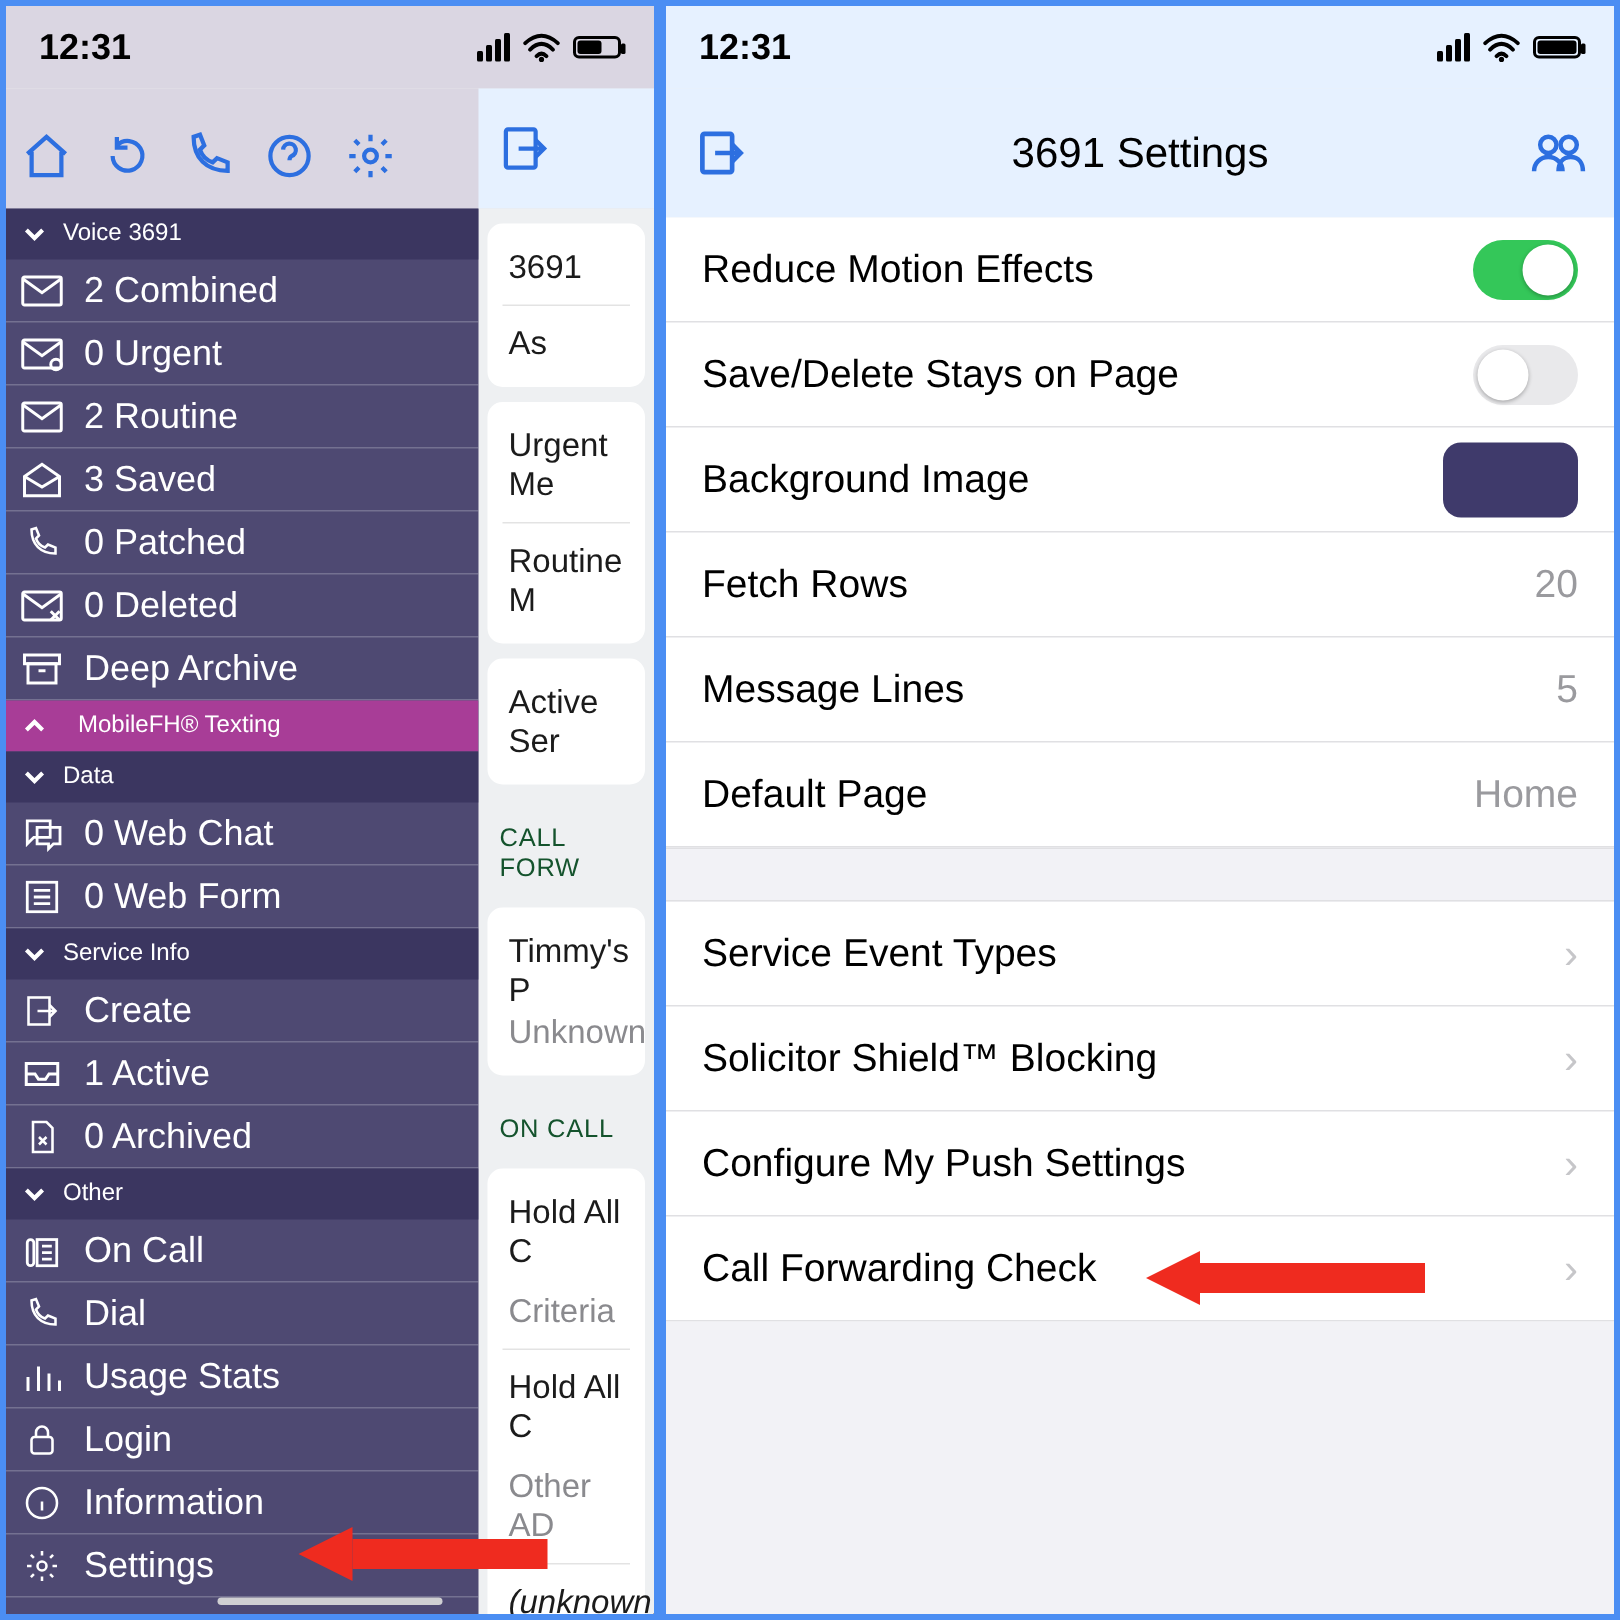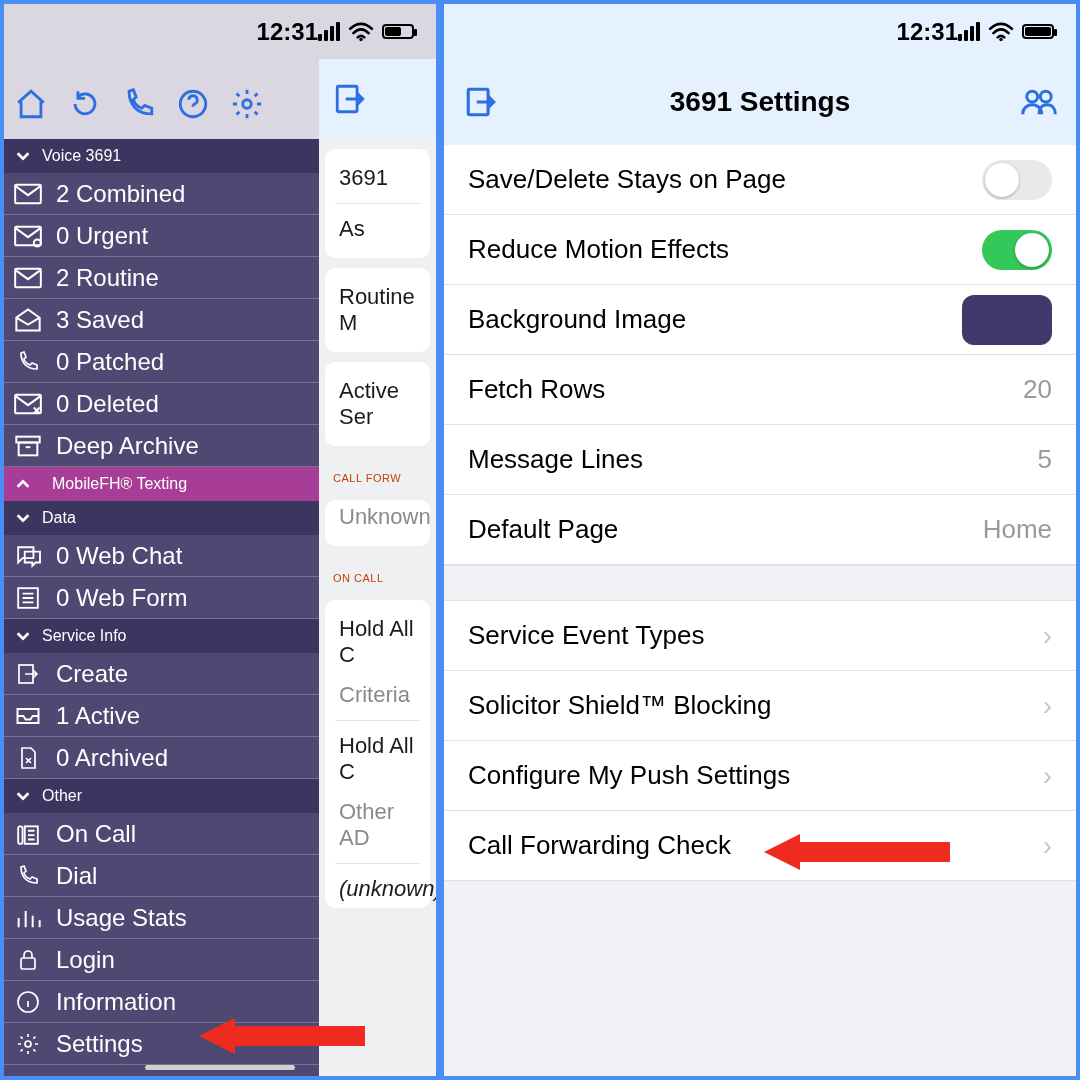--- a/index.html
+++ b/index.html
@@ -13,21 +13,21 @@
   .panel {
     position: relative;
     background: #f0f0f0;
     overflow: hidden;
   }
   .left  { width: 440px; border: 4px solid #4b8ef3; }
   .right { width: 640px; border: 4px solid #4b8ef3; }
 
   
   .statusbar {
-    height: 55px; display:flex; align-items:center; justify-content:flex-end;
+    height: 55px; display:flex; align-items:center; justify-content:space-between;
     padding: 0 22px; font-size: 24px; font-weight: 600; color:#000;
   }
   .left .statusbar { background:#dad6e2; }
   .right .statusbar { background:#e6f1ff; }
   .status-icons { display:flex; gap:8px; align-items:center; font-size:22px; }
   .bars { display:flex; align-items:flex-end; gap:2px; }
   .bars span{ width:4px; background:#000; border-radius:1px; }
   .bars span:nth-child(1){height:7px;} .bars span:nth-child(2){height:11px;}
   .bars span:nth-child(3){height:15px;} .bars span:nth-child(4){height:19px;}
   .wifi::before{ content:"\25CF"; } 
@@ -70,41 +70,41 @@
   
   .main-header2 {
     position:absolute; left:315px; right:0; top:55px; height:80px;
     background:#e6f1ff; display:flex; align-items:center; padding:0 14px;
   }
   .enter-icon{ width:34px;height:34px; }
   .enter-icon svg{width:100%;height:100%;stroke:#2d6fe0;fill:none;stroke-width:2;}
   .card { background:#fff; margin:10px 6px; border-radius:10px; padding:4px 10px; }
   .card .row { padding:12px 4px; font-size:22px; border-bottom:1px solid #e3e3e3;}
   .card .row:last-child{border-bottom:none;}
-  .sect-label{ color:#c2410c; font-size:11px; letter-spacing:0.5px; padding:16px 14px 6px; }
+  .sect-label{ color:#14532d; font-size:17px; letter-spacing:0.5px; padding:16px 14px 6px; }
   .italic{ font-style:italic; }
   .sub { color:#8a8a8e; font-size:20px; }
 
   .home-indicator{ position:absolute; bottom:6px; left:50%; transform:translateX(-50%);
     width:150px; height:5px; background:#cfcfd2; border-radius:3px; }
 
   
   .arrow{ position:absolute; display:flex; align-items:center; }
   .arrow .head{
     width:0;height:0; border-top:18px solid transparent; border-bottom:18px solid transparent;
     border-right:36px solid #ef2b1f;
   }
   .arrow .shaft{ height:20px; background:#ef2b1f; }
 
   
   .right .navbar {
     background:#e6f1ff; height:86px; display:flex; align-items:center; justify-content:space-between;
     padding:0 18px;
   }
-  .navtitle{ font-size:28px; font-weight:700; color:#000; flex:1; text-align:center;}
+  .navtitle{ font-size:28px; font-weight:400; color:#000; flex:1; text-align:center;}
   .nav-icon { width:38px; height:34px; }
   .nav-icon svg{ width:100%; height:100%; stroke:#2d6fe0; fill:none; stroke-width:2.2; }
 
   .settings-list { background:#fff; }
   .srow{
     display:flex; align-items:center; justify-content:space-between;
     padding:0 24px; height:70px; font-size:26px; color:#000;
     border-bottom:1px solid #e0e0e3;
   }
   .srow .val{ color:#9a9a9e; font-size:26px; }
@@ -173,27 +173,29 @@
         </svg>
     </span>
   </div>
 
   <div class="main-col">
     <div class="card">
       <div class="row">3691</div>
       <div class="row">As</div>
     </div>
     <div class="card">
+      <div class="row">Urgent Me</div>
       <div class="row">Routine M</div>
     </div>
     <div class="card">
       <div class="row">Active Ser</div>
     </div>
     <div class="sect-label">CALL FORW</div>
     <div class="card">
+      <div class="row" style="border:none;padding-bottom:2px">Timmy's P</div>
       <div class="row sub" style="padding-top:0">Unknown</div>
     </div>
     <div class="sect-label">ON CALL</div>
     <div class="card">
       <div class="row" style="border:none;padding-bottom:2px">Hold All C</div>
       <div class="row sub">Criteria</div>
       <div class="row" style="border:none;padding-bottom:2px">Hold All C</div>
       <div class="row sub">Other AD</div>
       <div class="row italic" style="border:none;padding-bottom:2px">(unknown)</div>
 
@@ -403,32 +405,32 @@
       <svg viewBox="0 0 28 22">
           <circle cx="9" cy="7" r="4"></circle>
           <circle cx="19" cy="7" r="4"></circle>
           <path d="M2 20c0-4 3-7 7-7s7 3 7 7M14 20c0-4 2-7 6-7s6 3 6 7"></path>
         </svg>
     </span>
   </div>
 
   <div class="settings-list">
     <div class="srow">
+      <span>Reduce Motion Effects</span>
+      <span class="toggle on">
+          <span class="knob"></span>
+        </span>
+    </div>
+    <div class="srow">
       <span>Save/Delete Stays on Page</span>
       <span class="toggle off">
           <span class="knob"></span>
         </span>
     </div>
     <div class="srow">
-      <span>Reduce Motion Effects</span>
-      <span class="toggle on">
-          <span class="knob"></span>
-        </span>
-    </div>
-    <div class="srow">
       <span>Background Image</span>
       <span class="swatch"></span>
     </div>
     <div class="srow">
       <span>Fetch Rows</span>
       <span class="val">20</span>
     </div>
     <div class="srow">
       <span>Message Lines</span>
       <span class="val">5</span>

